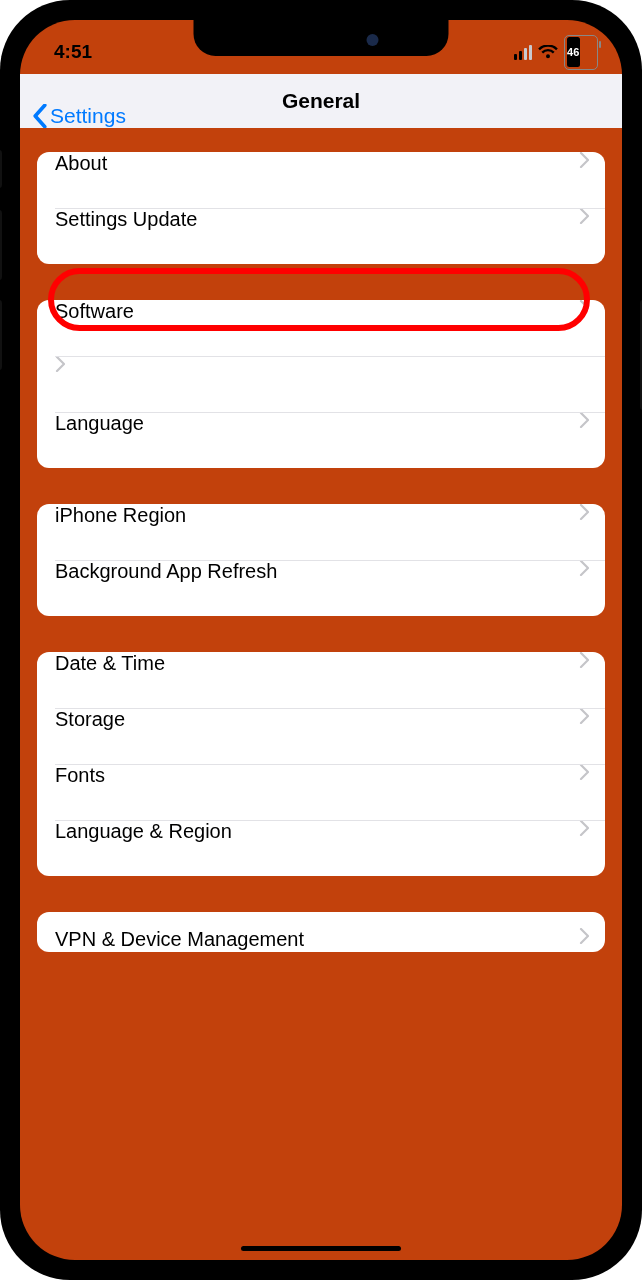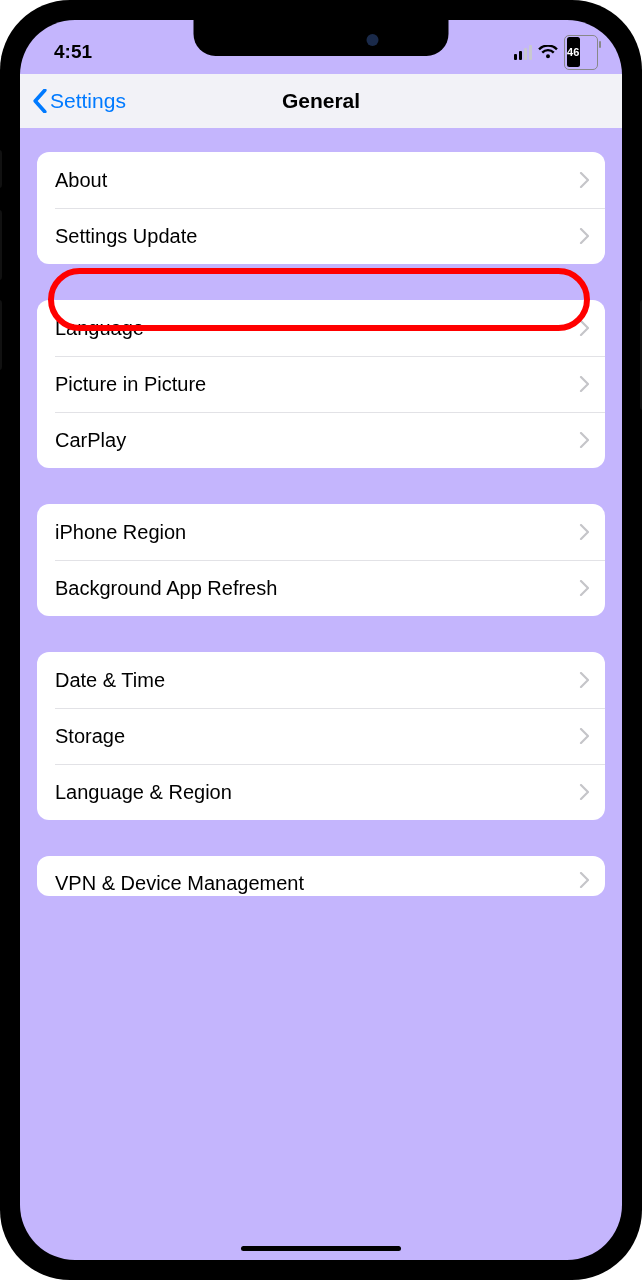--- a/index.html
+++ b/index.html
@@ -15,21 +15,21 @@
   .device {
     position: absolute;
     inset: 0;
     background: #000;
     border-radius: 70px;
     padding: 20px;
   }
   .device-inner {
     width: 100%;
     height: 100%;
-    background: #c4b5fd;
+    background: #c2410c;
     border-radius: 55px;
     position: relative;
     overflow: hidden;
   }
   
   .btn-power { position:absolute; right:-4px; top:300px; width:6px; height:110px; background:#111; border-radius:3px;}
   .btn-vol1  { position:absolute; left:-4px;  top:210px;  width:6px; height:70px;  background:#111; border-radius:3px;}
   .btn-vol2  { position:absolute; left:-4px;  top:300px;  width:6px; height:70px;  background:#111; border-radius:3px;}
   .btn-silent{ position:absolute; left:-4px;  top:150px;  width:6px; height:38px;  background:#111; border-radius:3px;}
   
@@ -70,40 +70,40 @@
   
   .nav-bar {
     height: 54px;
     display:flex; align-items:center; justify-content:center;
     position:relative;
     background:#f2f2f7;
   }
   .nav-title{ font-size:21px; font-weight:600; color:#000; }
   .nav-back{
     position:absolute; left:12px; top:0; bottom:0;
-    display:flex; align-items:center; gap:2px;
+    display:flex; align-items:flex-end; gap:2px;
     color:#007aff; font-size:21px; font-weight:400;
   }
   .nav-back svg{ width:16px; height:24px; }
   
   .content{
     height: calc(100% - 108px);
     overflow:hidden;
     padding: 0 17px;
   }
   .group{
     background:#fff;
     border-radius:12px;
     margin-top:36px;
     overflow:hidden;
   }
   .group:first-child{ margin-top:24px;}
   .row{
     position:relative;
-    display:flex; align-items:center; justify-content:space-between;
+    display:flex; align-items:flex-start; justify-content:space-between;
     min-height:56px;
     padding: 0 16px 0 18px;
     font-size:20px; color:#000;
   }
   .row + .row::before{
     content:""; position:absolute; left:18px; right:0; top:0;
     height:1px; background:#e2e2e6;
   }
   .chev{ width:10px; height:16px; color:#c5c5c9; flex-shrink:0;}
   .cutoff .row{ min-height:40px; align-items:flex-start; padding-top:16px;text-align:center;}
@@ -171,37 +171,36 @@
           </div>
           <div class="row">
             <span>Settings Update</span>
             <svg class="chev" viewBox="0 0 10 16">
               <path d="M2 1l7 7-7 7" stroke="currentColor" stroke-width="2.2" fill="none" stroke-linecap="round" stroke-linejoin="round"></path>
             </svg>
           </div>
         </div>
         <div class="group">
           <div class="row">
+            <span>Software</span>
+            <svg class="chev" viewBox="0 0 10 16">
+              <path d="M2 1l7 7-7 7" stroke="currentColor" stroke-width="2.2" fill="none" stroke-linecap="round" stroke-linejoin="round"></path>
+            </svg>
+          </div>
+          <div class="row">
+            <svg class="chev" viewBox="0 0 10 16">
+              <path d="M2 1l7 7-7 7" stroke="currentColor" stroke-width="2.2" fill="none" stroke-linecap="round" stroke-linejoin="round"></path>
+            </svg>
+          </div>
+          <div class="row">
             <span>Language</span>
             <svg class="chev" viewBox="0 0 10 16">
               <path d="M2 1l7 7-7 7" stroke="currentColor" stroke-width="2.2" fill="none" stroke-linecap="round" stroke-linejoin="round"></path>
             </svg>
           </div>
-          <div class="row">
-            <span>Picture in Picture</span>
-            <svg class="chev" viewBox="0 0 10 16">
-              <path d="M2 1l7 7-7 7" stroke="currentColor" stroke-width="2.2" fill="none" stroke-linecap="round" stroke-linejoin="round"></path>
-            </svg>
-          </div>
-          <div class="row">
-            <span>CarPlay</span>
-            <svg class="chev" viewBox="0 0 10 16">
-              <path d="M2 1l7 7-7 7" stroke="currentColor" stroke-width="2.2" fill="none" stroke-linecap="round" stroke-linejoin="round"></path>
-            </svg>
-          </div>
         </div>
         <div class="group">
           <div class="row">
             <span>iPhone Region</span>
             <svg class="chev" viewBox="0 0 10 16">
               <path d="M2 1l7 7-7 7" stroke="currentColor" stroke-width="2.2" fill="none" stroke-linecap="round" stroke-linejoin="round"></path>
             </svg>
           </div>
           <div class="row">
             <span>Background App Refresh</span>
@@ -212,20 +211,26 @@
         </div>
         <div class="group">
           <div class="row">
             <span>Date &amp; Time</span>
             <svg class="chev" viewBox="0 0 10 16">
               <path d="M2 1l7 7-7 7" stroke="currentColor" stroke-width="2.2" fill="none" stroke-linecap="round" stroke-linejoin="round"></path>
             </svg>
           </div>
           <div class="row">
             <span>Storage</span>
+            <svg class="chev" viewBox="0 0 10 16">
+              <path d="M2 1l7 7-7 7" stroke="currentColor" stroke-width="2.2" fill="none" stroke-linecap="round" stroke-linejoin="round"></path>
+            </svg>
+          </div>
+          <div class="row">
+            <span>Fonts</span>
             <svg class="chev" viewBox="0 0 10 16">
               <path d="M2 1l7 7-7 7" stroke="currentColor" stroke-width="2.2" fill="none" stroke-linecap="round" stroke-linejoin="round"></path>
             </svg>
           </div>
           <div class="row">
             <span>Language &amp; Region</span>
             <svg class="chev" viewBox="0 0 10 16">
               <path d="M2 1l7 7-7 7" stroke="currentColor" stroke-width="2.2" fill="none" stroke-linecap="round" stroke-linejoin="round"></path>
             </svg>
           </div>

